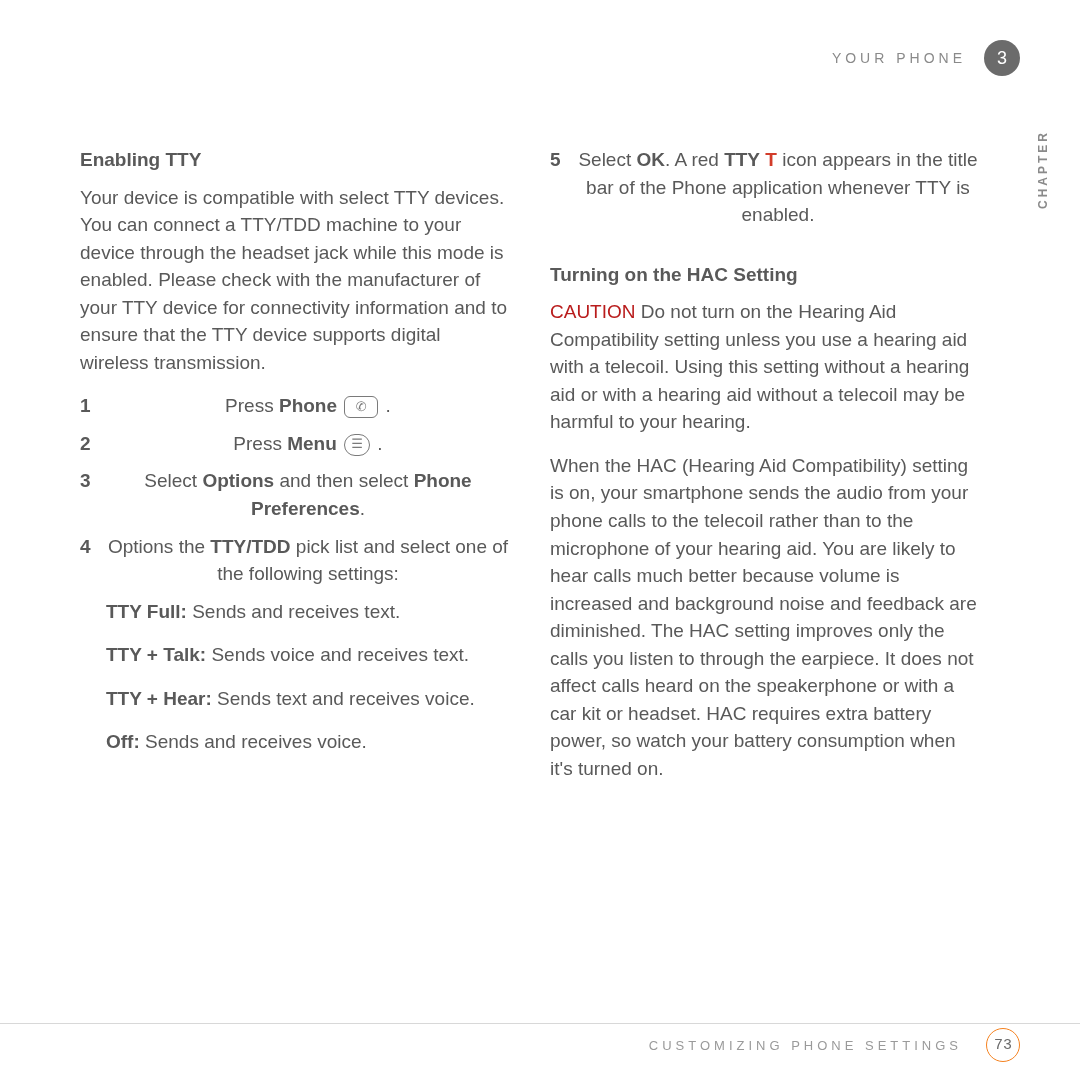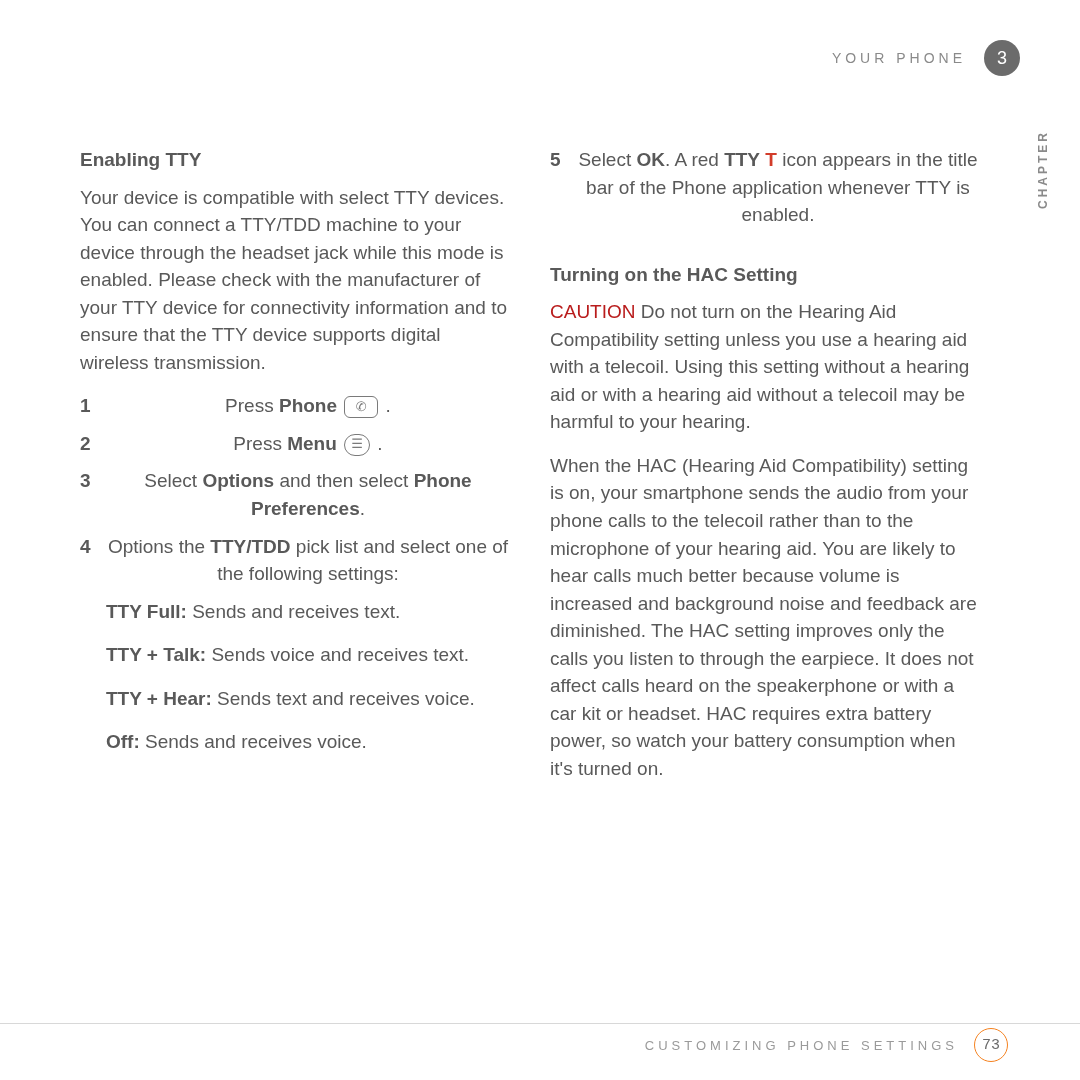--- a/index.html
+++ b/index.html
@@ -107,25 +107,25 @@
   }
   .footer-rule {
     position: absolute;
     left: 0;
     right: 0;
     bottom: 56px;
     border-top: 1px solid #d8d8d8;
   }
   .footer {
     position: absolute;
-    right: 72px;
+    right: 60px;
     bottom: 18px;
     display: flex;
     align-items: center;
-    gap: 16px;
+    gap: 24px;
   }
   .footer-label {
     letter-spacing: 4px;
     font-size: 13px;
     color: #9a9a9a;
   }
   .page-num {
     width: 34px;
     height: 34px;
     border: 1.5px solid #f58220;

